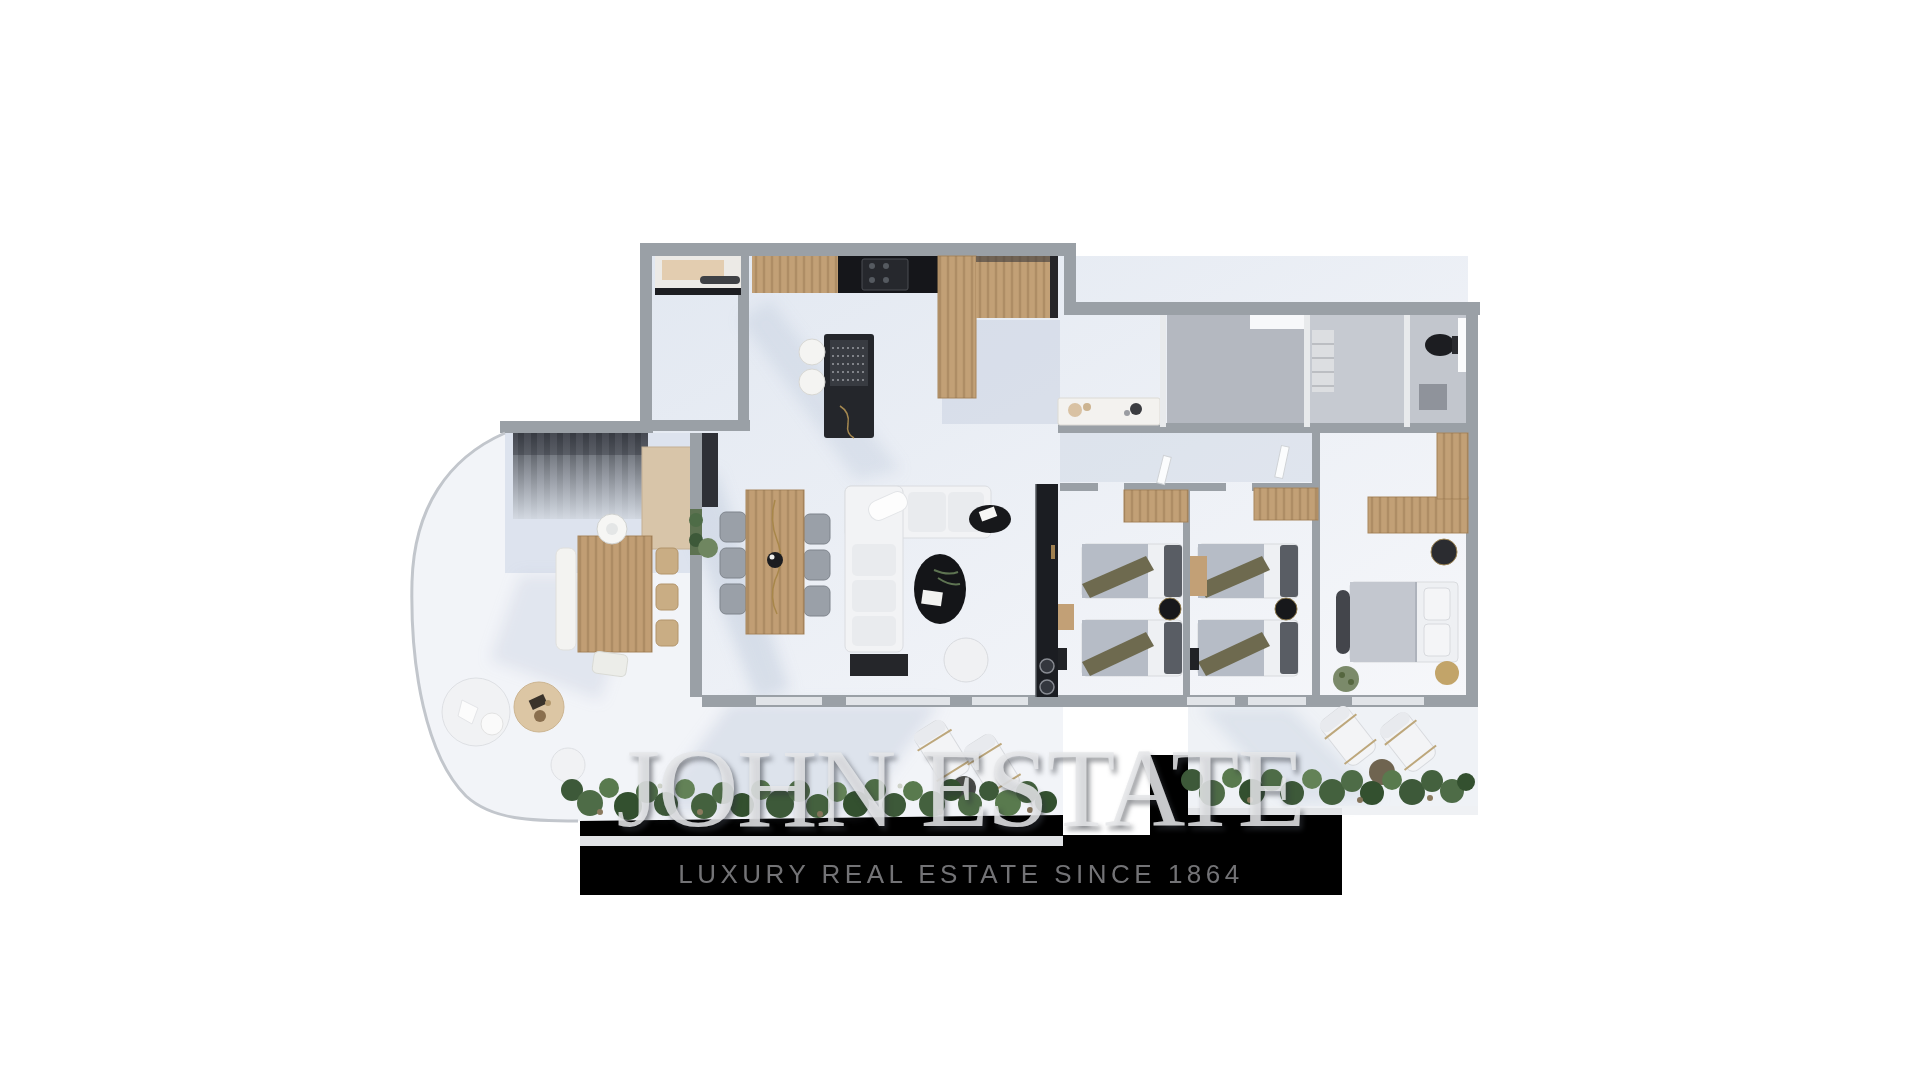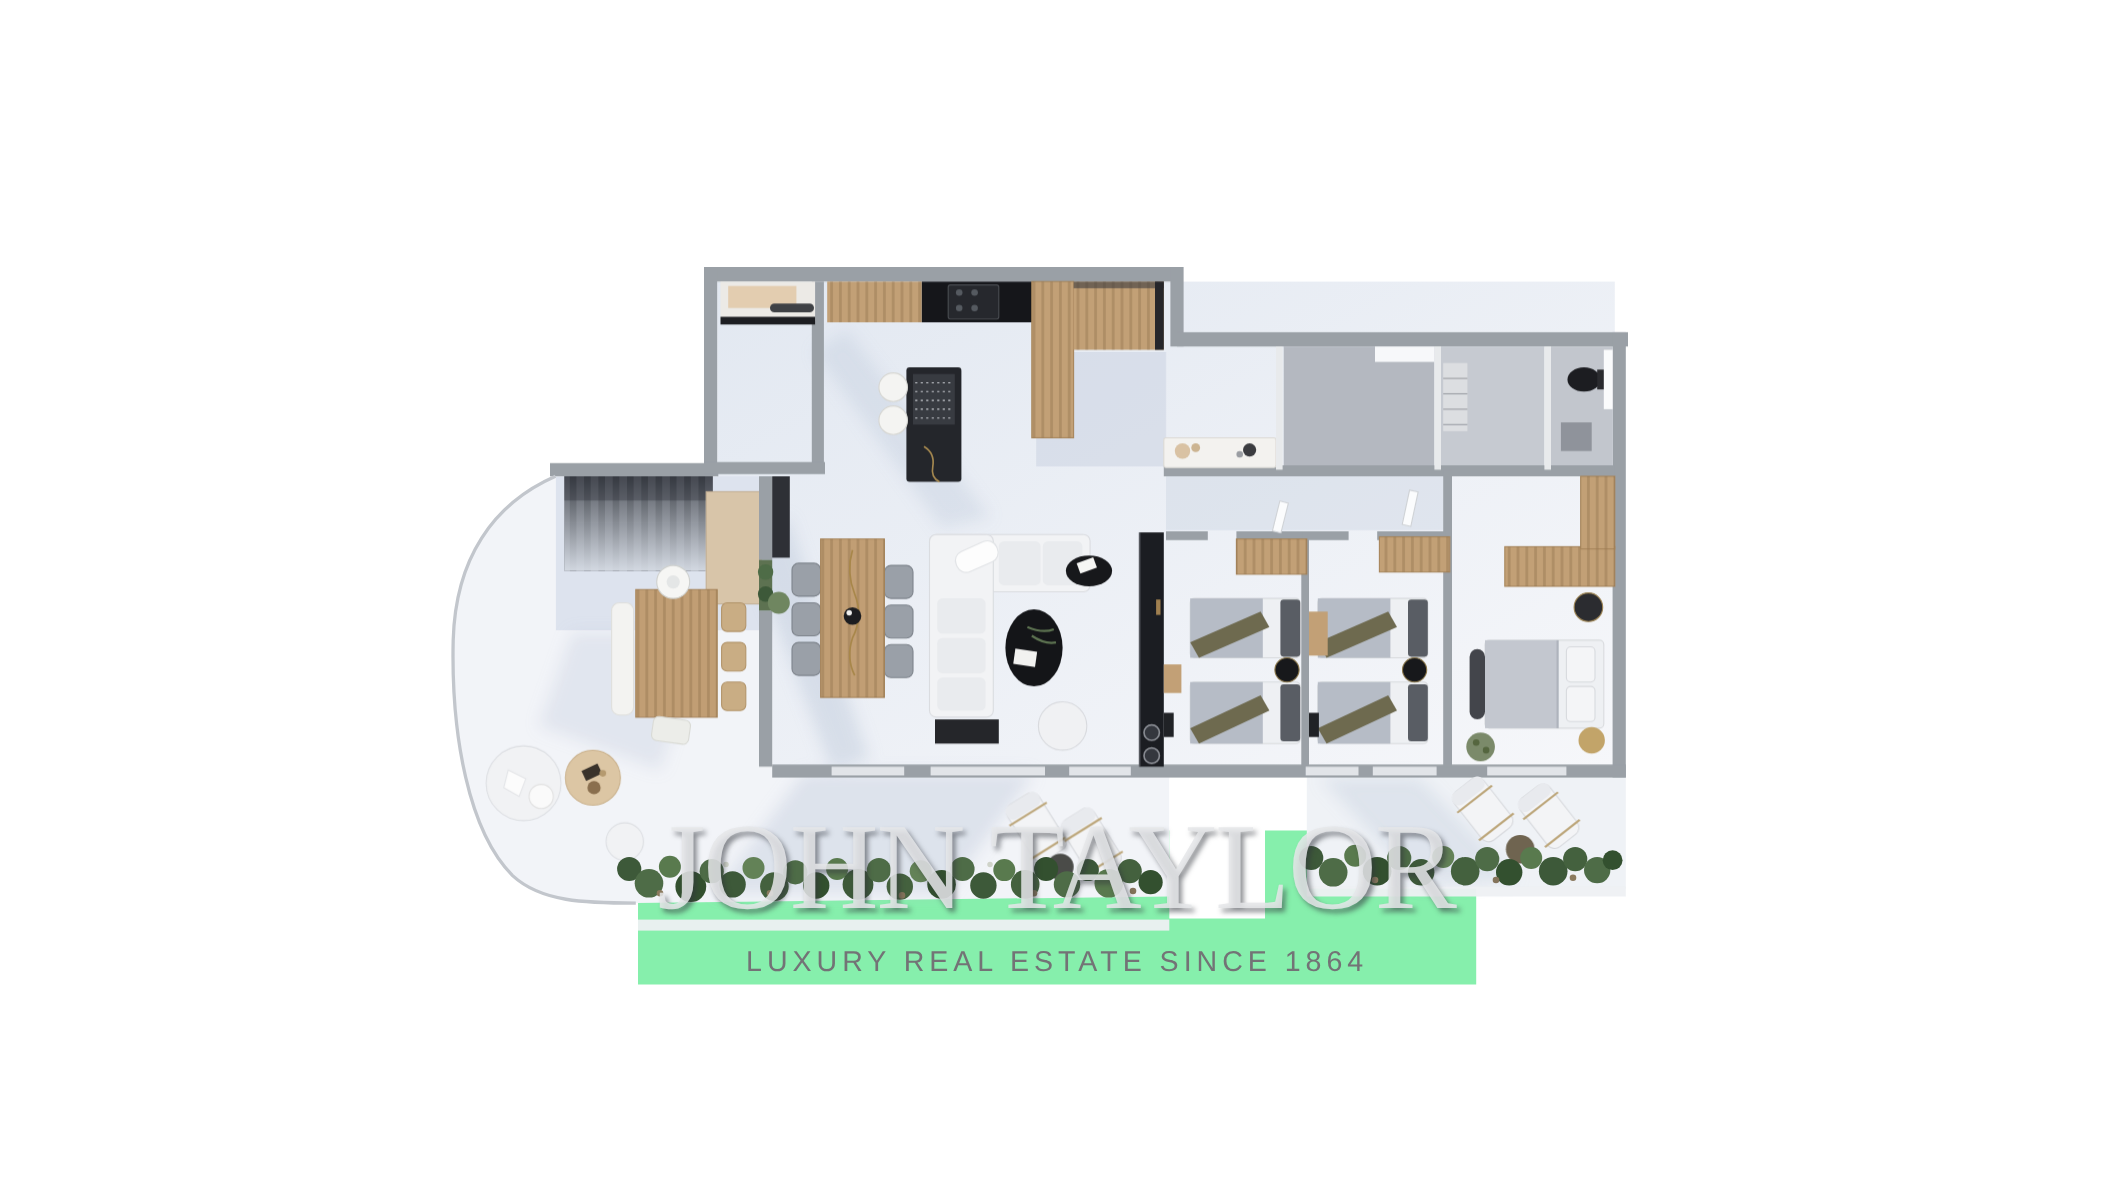--- a/index.html
+++ b/index.html
@@ -1,18 +1,18 @@
 <!DOCTYPE html>
 <html><head>
 <meta charset="utf-8">
 <style>
   html,body{margin:0;padding:0;background:#ffffff;}
   .stage{position:relative;width:1920px;height:1080px;background:#ffffff;overflow:hidden;
          font-family:"Liberation Sans",sans-serif;}
-  .logo-bar{position:absolute;left:580px;top:755px;width:762px;height:140px;background:#86efac;z-index:1;}
+  .logo-bar{position:absolute;left:580px;top:755px;width:762px;height:140px;background:#000000;z-index:1;}
   .tagline{position:absolute;left:0;right:0;top:104px;text-align:center;font-size:26px;
            letter-spacing:4.5px;color:#737376;white-space:nowrap;
            font-family:"Liberation Sans",sans-serif;}
   .plan{position:absolute;left:0;top:0;z-index:2;}
   .wordmark{position:absolute;top:724px;left:50%;transform:translateX(-50%);z-index:3;
             font-family:"Liberation Serif","DejaVu Serif",serif;font-size:112px;letter-spacing:-2px;
             white-space:nowrap;color:rgba(229,230,233,0.86);
             text-shadow:3px 4px 5px rgba(50,53,60,0.55);}
 </style>
 </head>
@@ -397,15 +397,15 @@
         <circle cx="1452" cy="791" r="12" fill="#4e6c47"></circle>
       <circle cx="1466" cy="782" r="9" fill="#33502f"></circle>
       <circle cx="1250" cy="800" r="3" fill="#8b7a5e"></circle>
         <circle cx="1360" cy="800" r="3" fill="#84735a"></circle>
       <circle cx="1430" cy="798" r="3" fill="#8b7a5e"></circle>
     </g>
 
     <path d="M505,433 C448,458 414,508 412,582 C410,668 426,756 466,796 C492,820 532,821 578,821" fill="none" stroke="#c2c6cc" stroke-width="3"></path>
   </svg>
 
-  <div class="wordmark">JOHN TAYLOR</div>
+  <div class="wordmark">JOHN ESTATE</div>
 
 </div>
 
 </body></html>

